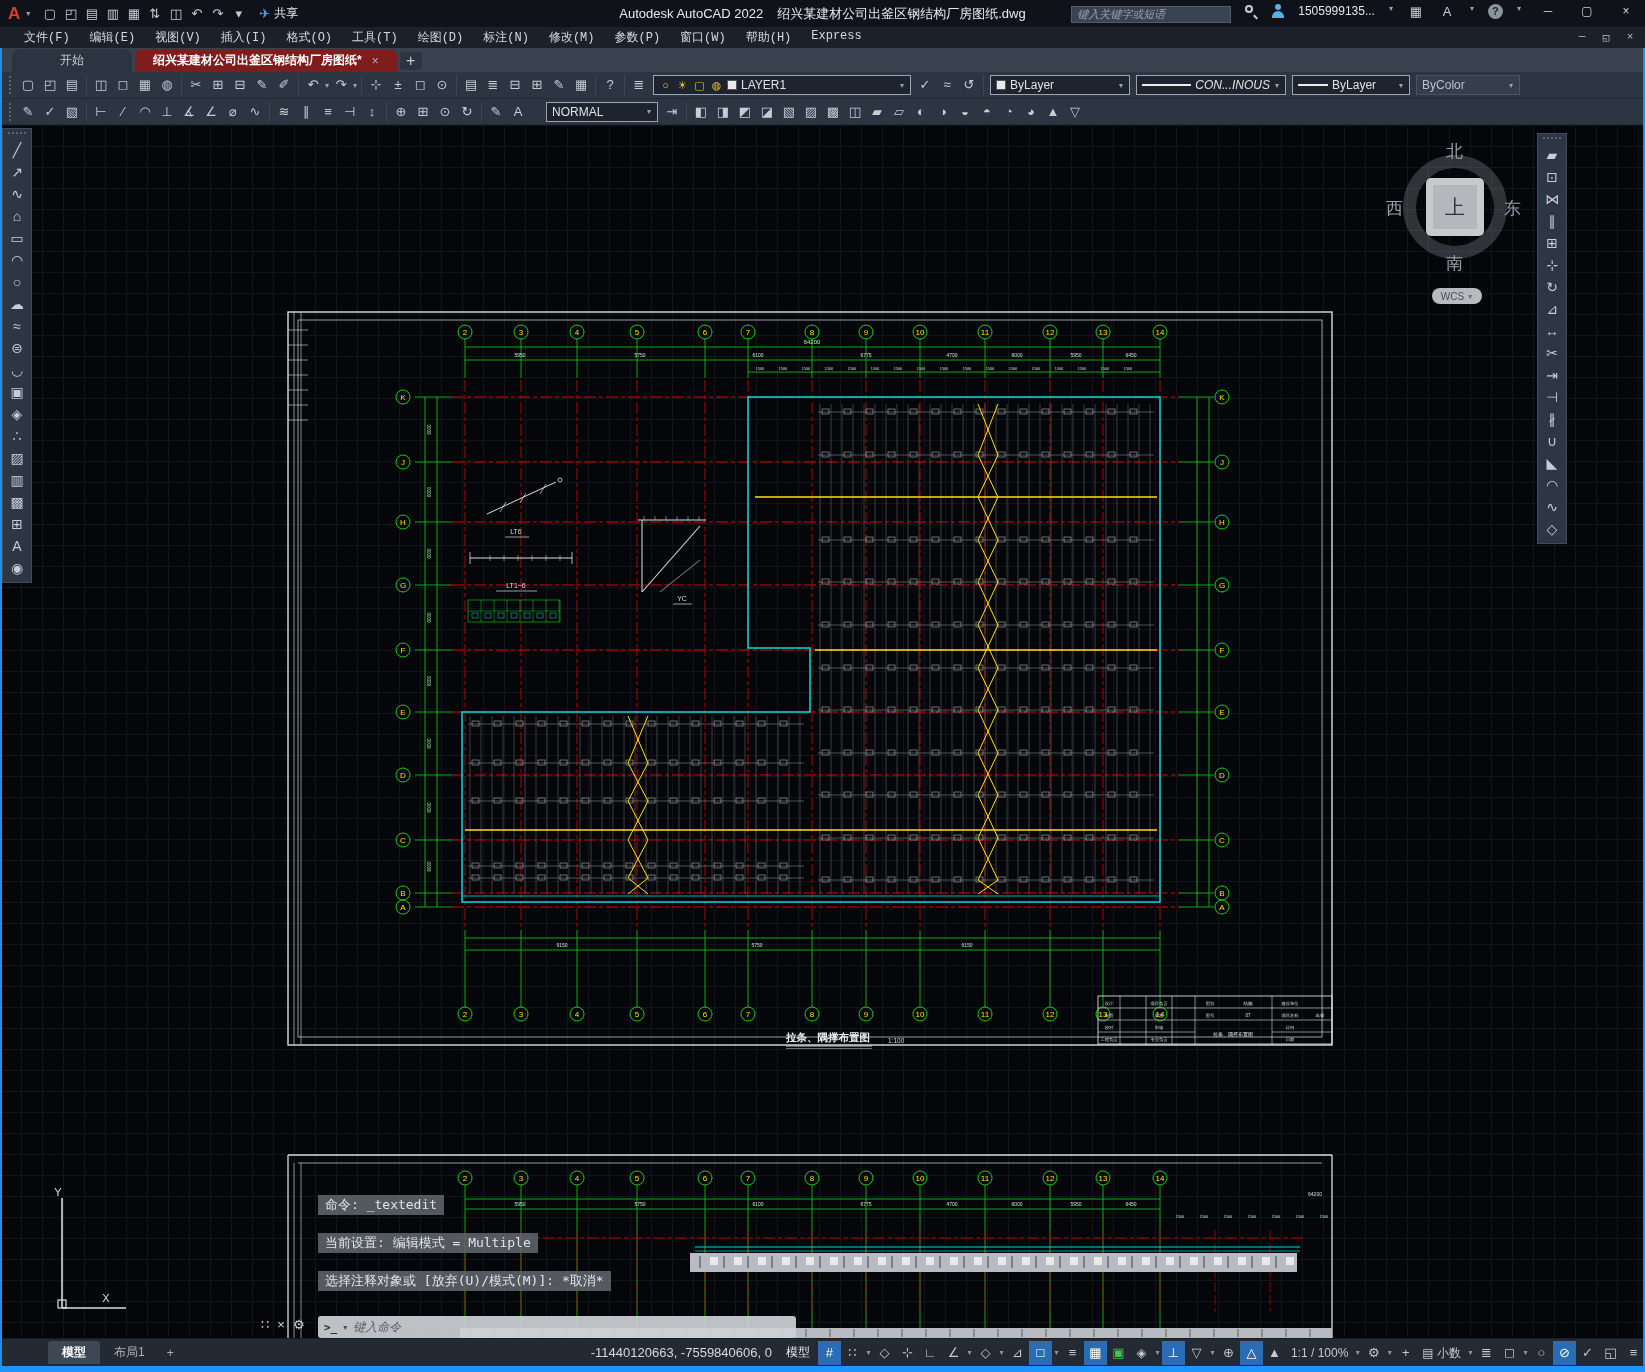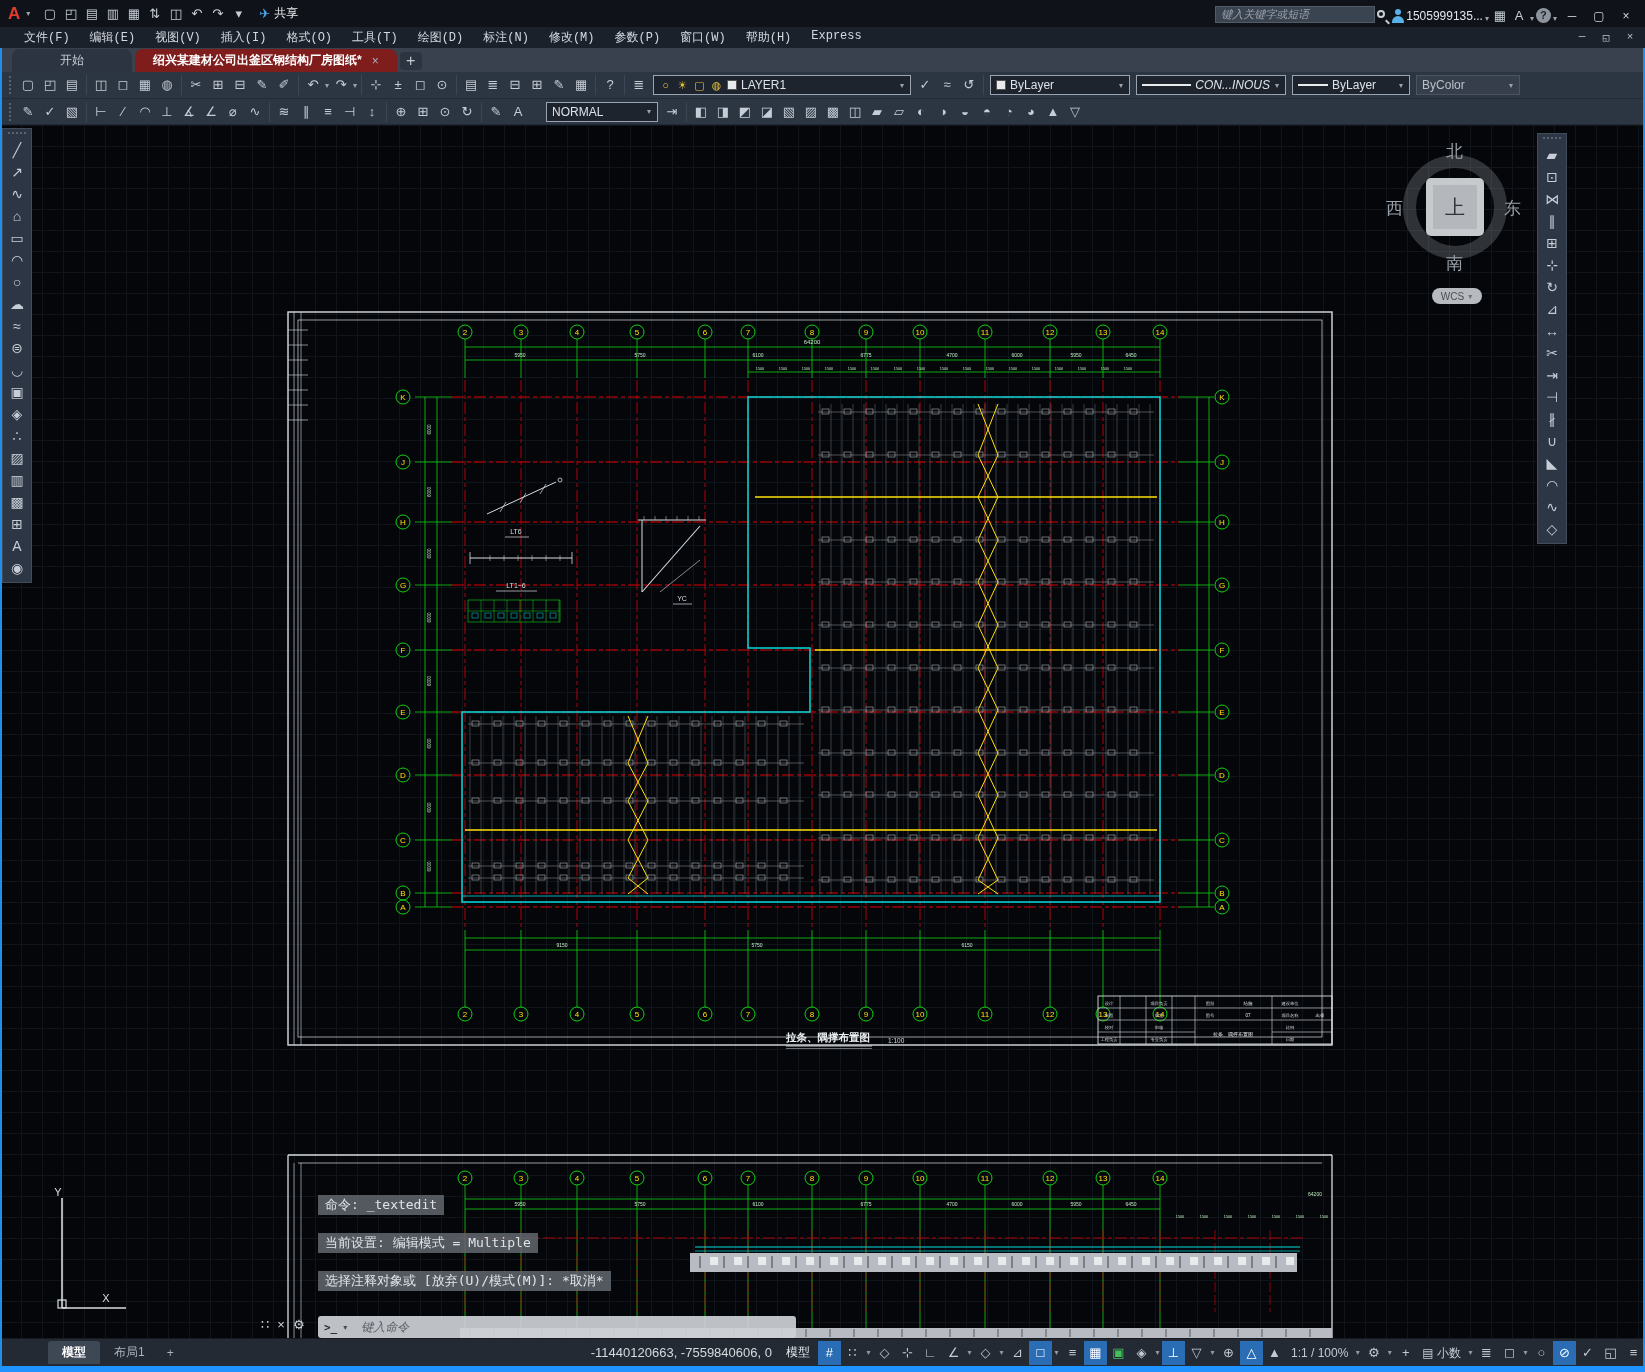--- a/index.html
+++ b/index.html
@@ -11,21 +11,21 @@
   #titlebar { position:absolute; left:0; top:0; width:100%; height:27px; background:#0f1319; display:flex; align-items:center; padding:0 6px; color:#d7dce2; }
   .tb-left { display:flex; align-items:center; gap:3px; }
   .alogo { color:#e03a2d; font-weight:bold; font-size:17px; padding:0 2px; }
   .caret { color:#9aa3ad; font-size:8px; padding:0 1px; }
   #qat { display:flex; align-items:center; gap:2px; margin-left:6px; }
   #qat .icon { width:19px; }
   .share { display:flex; align-items:center; gap:4px; color:#e8eaee; font-size:12px; margin-left:8px; }
   .shicon { color:#4aa3e8; font-size:13px; }
   .tb-title { position:absolute; left:0; right:0; text-align:center; font-size:13px; color:#e6e9ed; pointer-events:none; }
   .tb-title .doc { margin-left:14px; }
-  .tb-right { margin-left:auto; display:flex; align-items:flex-end; gap:1px; }
+  .tb-right { margin-left:auto; display:flex; align-items:flex-start; gap:13px; }
   .searchbox input { width:160px; height:17px; background:#3a4350; border:1px solid #525c69; color:#cfd4da; font-size:11px; padding:0 5px; font-style:italic; }
   .searchbox input::placeholder { color:#9aa2ac; font-style:italic; }
   .ticon { color:#c6cdd6; font-size:13px; width:18px; text-align:center; }
   .mag { position:relative; width:14px; height:14px; }
   .magc { position:absolute; left:1px; top:1px; width:8px; height:8px; border:2px solid #c6cdd6; border-radius:50%; }
   .magt { position:absolute; right:0; bottom:0; width:5px; height:2px; background:#c6cdd6; transform:rotate(45deg); }
   .person { position:relative; width:14px; height:14px; }
   .phead { position:absolute; left:4px; top:0; width:6px; height:6px; background:#58b0e8; border-radius:50%; }
   .pbody { position:absolute; left:1px; top:7px; width:12px; height:7px; background:#58b0e8; border-radius:6px 6px 0 0; }
   .acct { font-size:12px; color:#e2e6ea; }
@@ -77,21 +77,21 @@
   .vw { position:absolute; left:-2px; top:55px; } .ve { position:absolute; left:116px; top:55px; }
   #wcs { position:absolute; left:1432px; top:163px; width:50px; height:16px; background:#b7babe; border-radius:8px; color:#4a4f55; font-size:10px; display:flex; align-items:center; justify-content:center; gap:3px; }
   #wcs .caret { color:#6b7076; }
   
   #cmdlines { position:absolute; left:318px; top:1070px; font-family:"DejaVu Sans Mono","Liberation Mono",monospace; font-size:13px; color:#e0e4e9; }
   #cmdlines div { display:table; background:rgba(96,101,108,0.88); padding:1px 7px; margin-bottom:18px; }
   #cmdctl { position:absolute; left:261px; top:1192px; display:flex; gap:8px; color:#cfd4da; font-size:13px; align-items:center; }
   #cmdbar { position:absolute; left:318px; top:1191px; width:478px; height:22px; background:rgba(205,209,215,0.92); border-radius:3px; display:flex; align-items:center; padding:0 6px; gap:5px; }
   .cprompt { font-family:"DejaVu Sans Mono",monospace; font-size:11px; color:#2b2f35; font-weight:bold; }
   #cmdbar .caret { color:#4a4f55; }
-  .cph { font-size:12px; color:#5a5f66; font-style:italic;margin-left:8px; }
+  .cph { font-size:12px; color:#5a5f66; font-style:italic; }
   
   #statusbar { position:absolute; left:0; top:1338px; width:100%; height:28px; background:#232a34; border-top:1px solid #161b22; display:flex; align-items:center; padding-left:48px; font-size:12px; color:#c3cad3; }
   .mtab { padding:3px 14px; color:#aab2bc; }
   .mtab.active { background:#3e4855; color:#ffffff; font-weight:bold; border-radius:3px 3px 0 0; }
   .mtab.plus { padding:3px 8px; }
   .coords { margin-left:auto; font-size:13px; color:#d6dade; white-space:nowrap; }
   .modelbtn { margin:0 8px 0 14px; color:#e2e6ea; }
   #stoggles { display:flex; align-items:center; height:28px; }
   .stog { min-width:23px; height:24px; line-height:24px; text-align:center; font-size:13px; color:#c3cad3; padding:0 2px; white-space:nowrap; }
   .stog.on { background:#2a6db5; color:#ffffff; }
@@ -121,20 +121,23 @@
           <span class="icon">⇅</span>
           <span class="icon">◫</span>
           <span class="icon">↶</span>
           <span class="icon">↷</span>
           <span class="icon">▾</span>
         </span>
       <span class="share">
           <span class="shicon">✈</span>
           <span>共享</span>
         </span>
+    </div>
+    <div class="tb-title">
+      <span>Autodesk AutoCAD 2022</span><span class="doc">绍兴某建材公司出釜区钢结构厂房图纸.dwg</span>
     </div>
     <div class="tb-right">
       <span class="searchbox"><input placeholder="键入关键字或短语" style=""></span>
       <span class="ticon mag">
           <span class="magc"></span>
           <span class="magt"></span>
         </span>
       <span class="person">
           <span class="phead"></span>
           <span class="pbody"></span>

